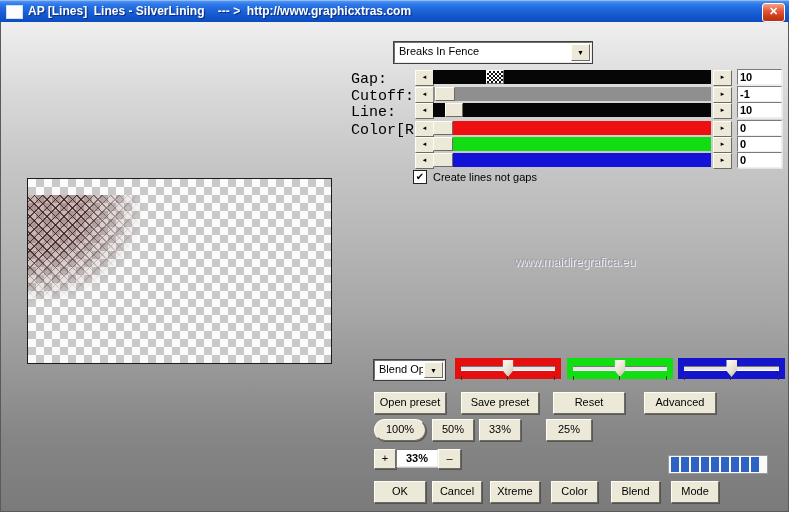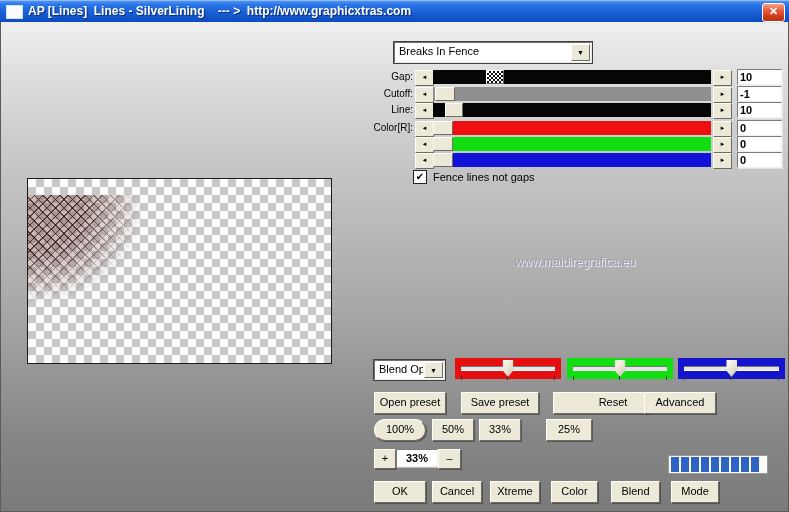--- a/index.html
+++ b/index.html
@@ -42,21 +42,21 @@
   }
   
   .dropdown{position:absolute;background:#fff;border:1px solid;border-color:#707070 #e8e8e8 #e8e8e8 #707070;box-shadow:0 0 0 1px #404040;}
   .dropdown .dd-text{position:absolute;left:4px;top:2px;font-size:11px;white-space:nowrap;overflow:hidden;}
   .dropdown .dd-btn{
     position:absolute;right:1px;top:1px;bottom:1px;width:17px;background:#ece9d8;
     border:1px solid;border-color:#fffef5 #6e6c60 #6e6c60 #fffef5;
     font-size:7px;text-align:center;line-height:15px;color:#000;
   }
   
-  .s-label{position:absolute;width:62px;text-align:right;font-size:10px;}
+  .s-label{position:absolute;width:62px;font-size:15px;font-family:Liberation Mono, monospace;}
   .s-track{position:absolute;left:433px;width:278px;height:14px;}
   .s-thumb{position:absolute;top:0;height:12px;background:#ece9d8;border:1px solid;border-color:#fffef5 #6e6c60 #6e6c60 #fffef5;}
   .s-thumb.checker{
     background:#fff;
     background-image:linear-gradient(45deg,#111 25%,transparent 25%,transparent 75%,#111 75%),
                      linear-gradient(45deg,#111 25%,transparent 25%,transparent 75%,#111 75%);
     background-size:4px 4px;background-position:0 0,2px 2px;
   }
   .s-value{position:absolute;left:737px;width:41px;height:14px;font-size:11px;line-height:14px;padding-left:2px;}
   
@@ -167,21 +167,21 @@
   <div>
     <span class="arrow-btn" style="left:415px;top:153px;">◄</span>
     <div class="s-track" style="top: 153px; background-color: rgb(18, 18, 216);">
       <div class="s-thumb" style="left:0;width:18px;"></div>
     </div>
     <span class="arrow-btn" style="left:713px;top:153px;">►</span>
     <div class="s-value sunken" style="top:152px;">0</div>
   </div>
 
   <div class="checkbox" style="left:413px;top:170px;">✔</div>
-  <span class="cb-label" style="left:433px;top:171px;">Fence lines not gaps</span>
+  <span class="cb-label" style="left:433px;top:171px;">Create lines not gaps</span>
 
   <div class="watermark">
     <div class="wm-site">www.maidiregrafica.eu</div>
   </div>
 
   <div class="dropdown" style="left:374px;top:360px;width:69px;height:18px;">
     <span class="dd-text" style="width:44px;">Blend Opti</span>
     <span class="dd-btn">▼</span>
   </div>
 
@@ -202,21 +202,21 @@
   <div class="trackbar" style="left: 678px; top: 358px; width: 107px; background-color: rgb(20, 20, 204);">
     <div class="tb-groove"></div>
     <div class="tb-thumb"></div>
     <div class="tb-tick" style="left:6px;"></div>
     <div class="tb-tick" style="left:52px;"></div>
     <div class="tb-tick" style="right:6px;"></div>
   </div>
 
   <div class="btn" style="left:374px;top:392px;width:70px;">Open preset</div>
   <div class="btn" style="left:461px;top:392px;width:76px;">Save preset</div>
-  <div class="btn" style="left:553px;top:392px;width:70px;padding-left:24px;">Reset</div>
+  <div class="btn" style="left:553px;top:392px;width:70px;">Reset</div>
   <div class="btn" style="left:644px;top:392px;width:70px;">Advanced</div>
 
   <div class="btn" style="left:374px;top:419px;width:50px;border-radius:11px;">100%</div>
   <div class="btn" style="left:432px;top:419px;width:40px;">50%</div>
   <div class="btn" style="left:479px;top:419px;width:40px;">33%</div>
   <div class="btn" style="left:546px;top:419px;width:44px;">25%</div>
 
   <div class="btn" style="left:374px;top:449px;width:20px;height:18px;line-height:16px;">+</div>
   <div class="sunken" style="position:absolute;left:396px;top:449px;width:40px;height:16px;text-align:center;line-height:16px;font-size:11px;">33%</div>
   <div class="btn" style="left:438px;top:449px;width:21px;height:18px;line-height:16px;">–</div>

